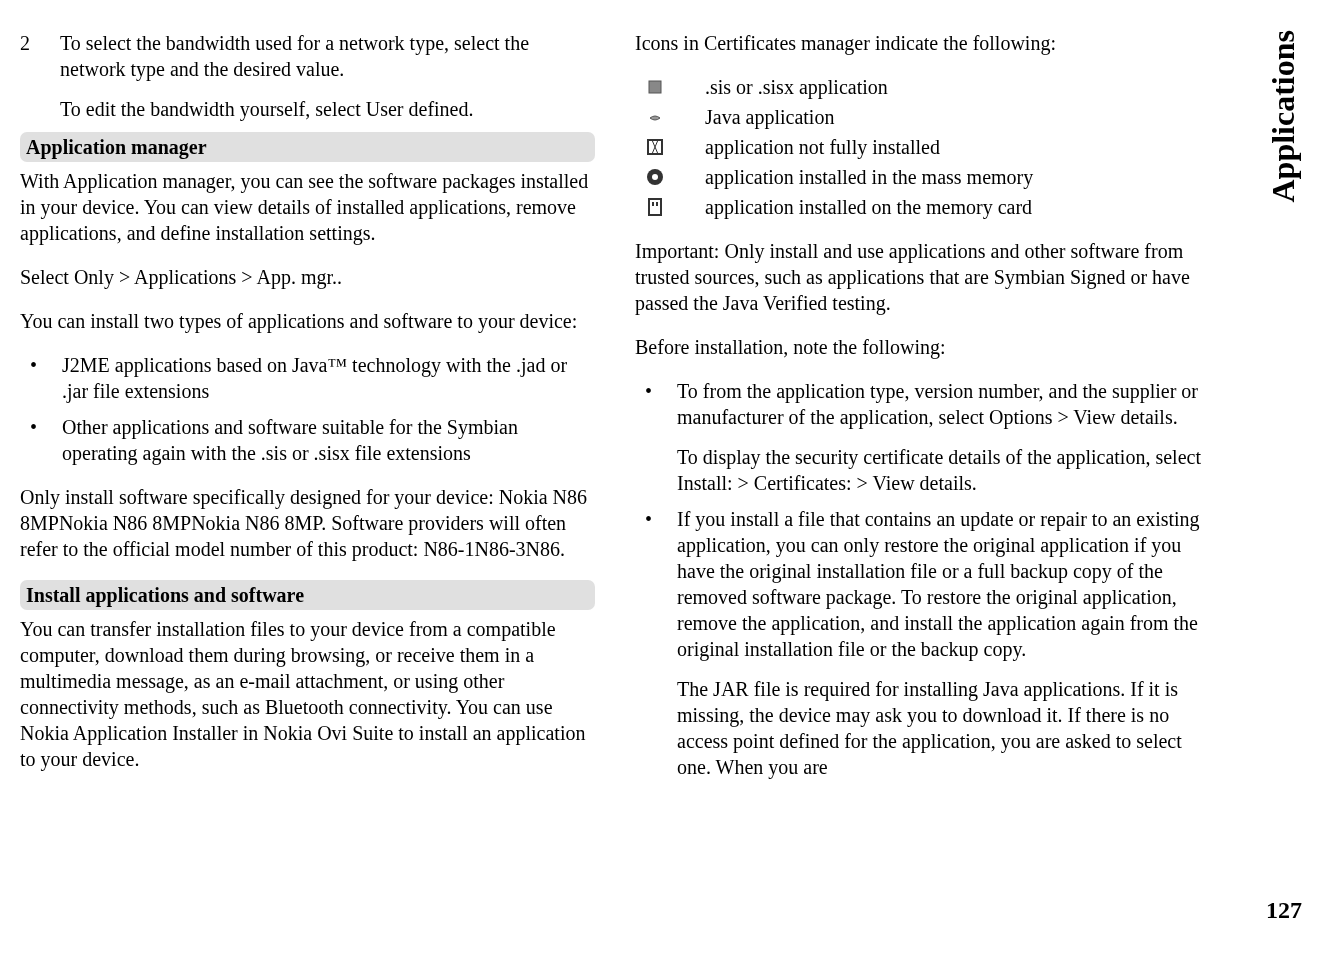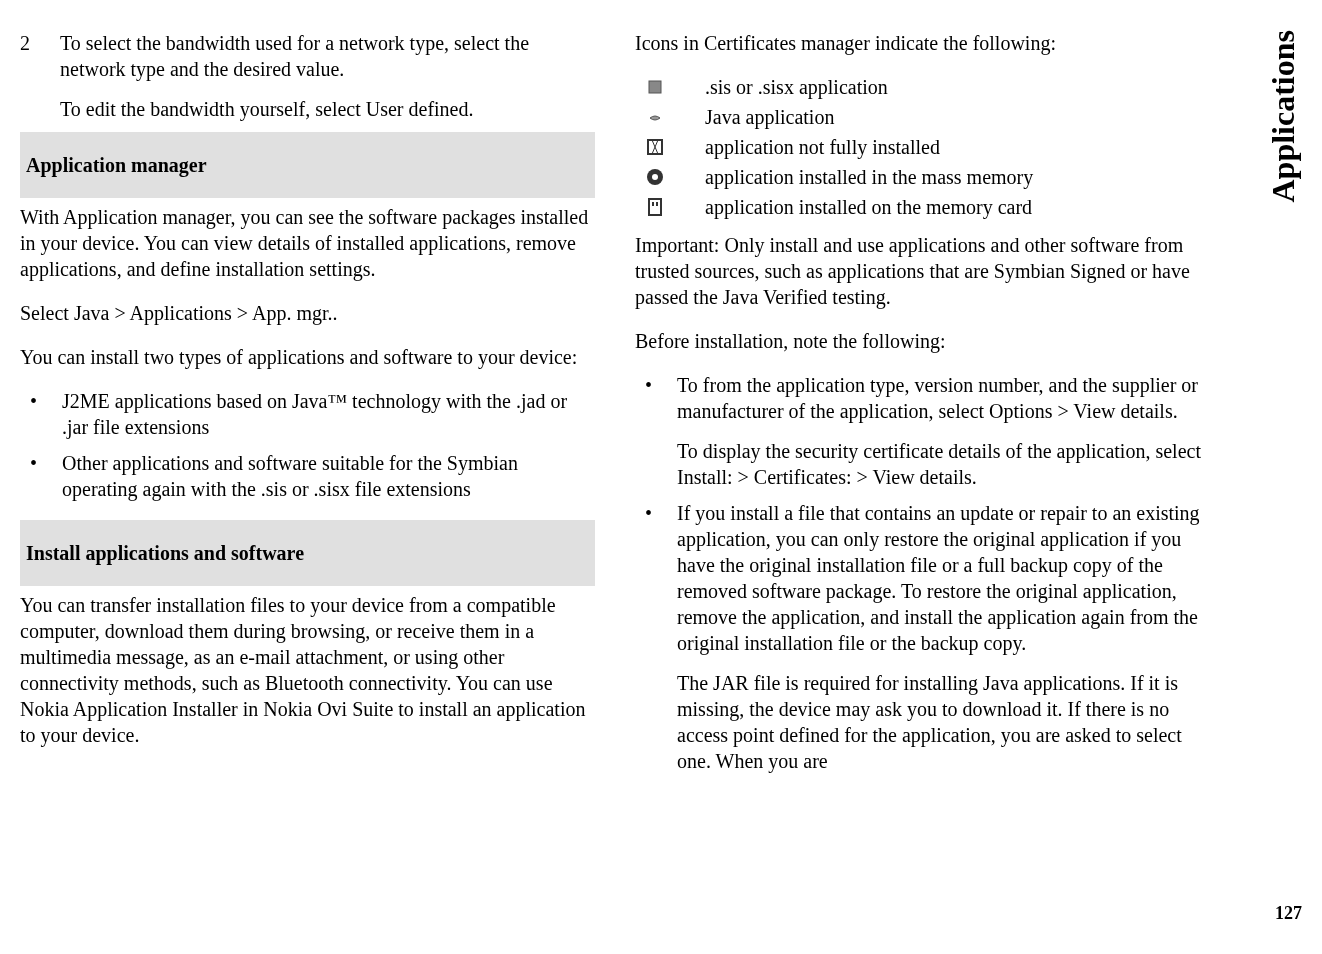--- a/index.html
+++ b/index.html
@@ -28,24 +28,25 @@
     .numbered-item {
       display: flex;
       gap: 20px;
       margin-bottom: 10px;
     }
     .num {
       min-width: 20px;
     }
     .section-header {
       background: #e0e0e0;
-      padding: 20px 6px;
+      padding: 2px 6px;
       font-weight: bold;
       margin-bottom: 6px;
       margin-top: 10px;
+      border-radius: 7px;
     }
     .para {
       margin-bottom: 18px;
     }
     .bullet-list {
       list-style: none;
       padding: 0;
       margin-bottom: 18px;
     }
     .bullet-list li {
@@ -62,21 +63,21 @@
     .bullet-content {
       flex: 1;
     }
     .bold {
       font-weight: normal;
     }
     .icon-table {
       display: grid;
       grid-template-columns: 40px 1fr;
       gap: 4px 30px;
-      margin-bottom: 12px;
+      margin-bottom: 18px;
       align-items: center;
     }
     .icon-cell {
       display: flex;
       align-items: center;
       justify-content: center;
       font-size: 18px;
     }
     .side-label {
       position: absolute;
@@ -84,21 +85,21 @@
       top: 30px;
       writing-mode: vertical-rl;
       transform: rotate(180deg);
       font-size: 32px;
       font-weight: bold;
     }
     .page-num {
       position: absolute;
       right: 20px;
       bottom: 30px;
-      font-size: 18px;
+      font-size: 24px;
       font-weight: bold;
     }
     .sub-para {
       margin-top: 14px;
     }
   </style>
 </head>
 <body>
 
 <div class="content">
@@ -110,34 +111,35 @@
         <div class="sub-para">
           <span>To edit the bandwidth yourself, select </span><span class="bold">User defined</span><span>.</span>
         </div>
       </div>
     </div>
 
     <div class="section-header">Application manager</div>
     <div class="para">With Application manager, you can see the software packages installed in your device. You can view details of installed applications, remove applications, and define installation settings.</div>
 
     <div class="para">
-      <span>Select </span><span class="bold">Java</span><span> &gt; </span><span class="bold">Applications</span><span> &gt; </span><span class="bold">App. mgr.</span><span>.</span>
+      <span>Select </span><span class="bold">Only</span><span> &gt; </span><span class="bold">Applications</span><span> &gt; </span><span class="bold">App. mgr.</span><span>.</span>
     </div>
 
     <div class="para">You can install two types of applications and software to your device:</div>
 
     <ul class="bullet-list">
       <li>
           <span class="bullet-content">J2ME applications based on Java™ technology with the .jad or .jar file extensions</span>
         </li>
       <li>
           <span class="bullet-content">Other applications and software suitable for the Symbian operating again with the .sis or .sisx file extensions</span>
         </li>
     </ul>
 
+    <div class="para">Only install software specifically designed for your device: Nokia N86 8MPNokia N86 8MPNokia N86 8MP. Software providers will often refer to the official model number of this product: N86-1N86-3N86.</div>
 
     <div class="section-header">Install applications and software</div>
     <div class="para">You can transfer installation files to your device from a compatible computer, download them during browsing, or receive them in a multimedia message, as an e-mail attachment, or using other connectivity methods, such as Bluetooth connectivity. You can use Nokia Application Installer in Nokia Ovi Suite to install an application to your device.</div>
   </div>
 
   <div class="column">
     <div class="para">Icons in Certificates manager indicate the following:</div>
 
     <div class="icon-table">
       <div class="icon-cell">

